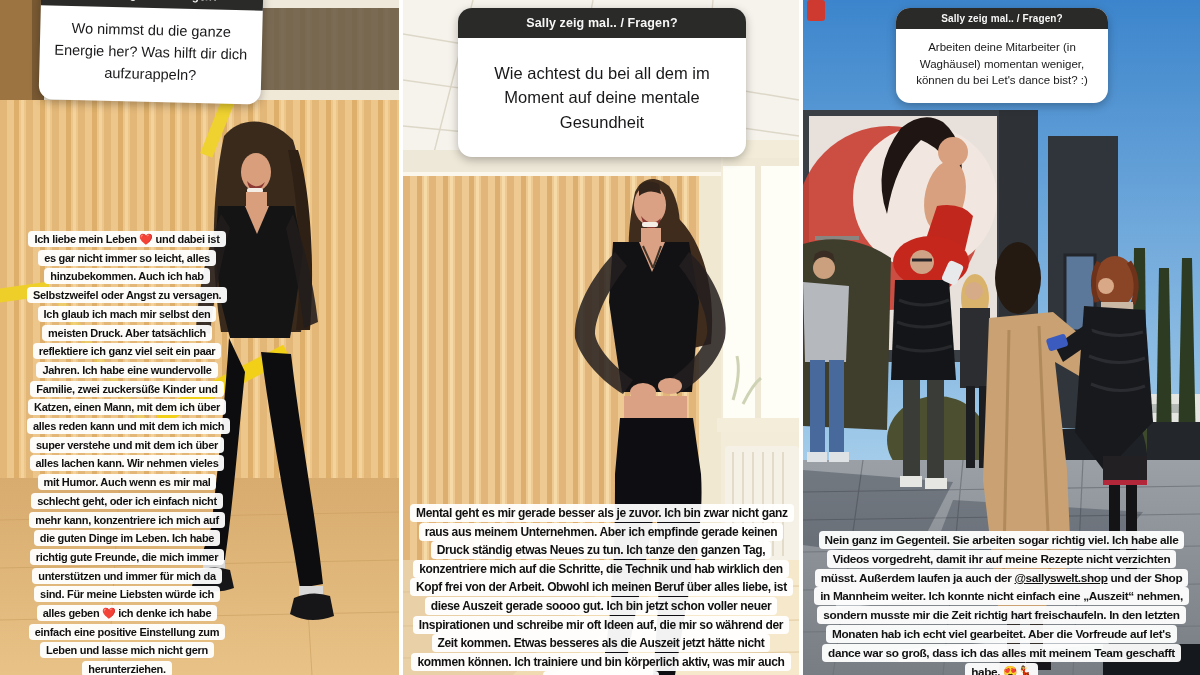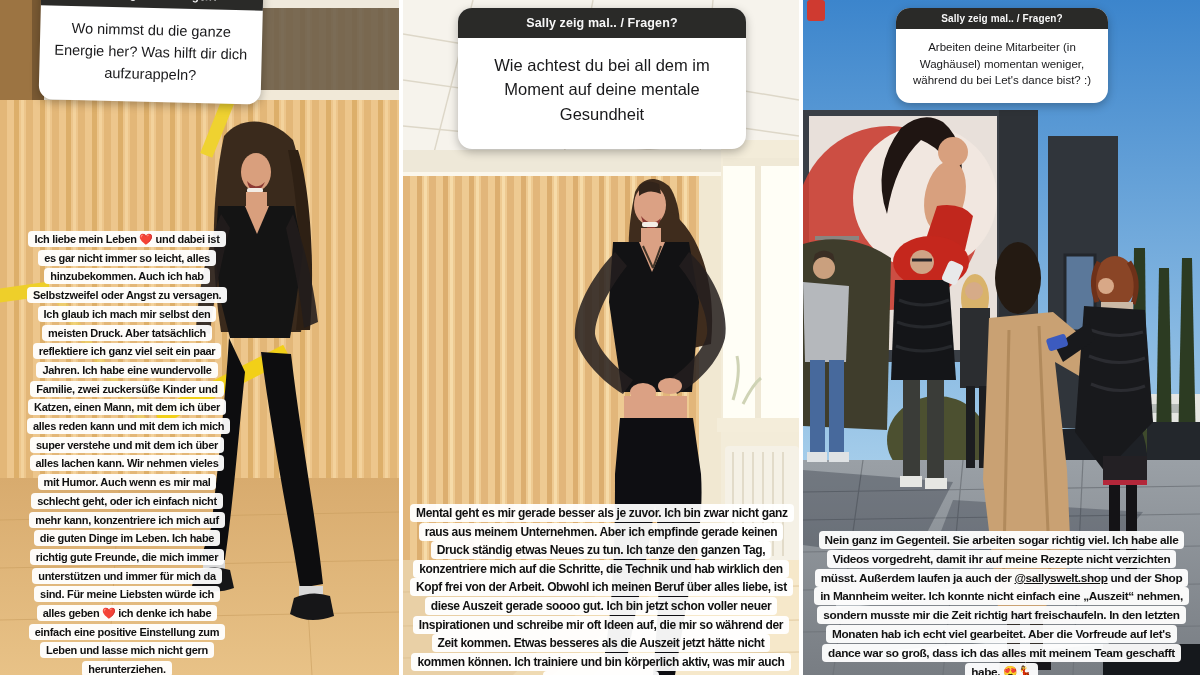--- a/index.html
+++ b/index.html
@@ -13,21 +13,21 @@
   .qcard{position:absolute;z-index:3;background:#fff;border-radius:14px;text-align:center;
     box-shadow:0 3px 10px rgba(0,0,0,.28);}
   .qhead{background:#2a2a28;color:#f7f7f7;font-weight:700;border-radius:14px 14px 0 0;
     letter-spacing:.1px;}
   .qbody{color:#19191b;font-weight:500;}
   .p1 .qcard{left:40px;top:-18px;width:222px;transform:rotate(1.4deg);}
   .p1 .qhead{font-size:11px;padding:7px 6px;}
   .p1 .qbody{font-size:14.5px;line-height:1.5;padding:12px 9px 17px;}
   .p2 .qcard{left:55px;top:8px;width:288px;}
   .p2 .qhead{font-size:12.5px;padding:8px 6px;}
-  .p2 .qbody{font-size:16.5px;line-height:1.48;padding:15px 14px 23px;}
+  .p2 .qbody{font-size:16.5px;line-height:1.48;padding:23px 14px 23px;}
   .p3 .qcard{left:93px;top:8px;width:212px;}
   .p3 .qhead{font-size:10px;padding:5px 4px;}
   .p3 .qbody{font-size:11.5px;line-height:1.45;padding:10px 8px 14px;}
 
   
   .ig-text{position:absolute;z-index:4;text-align:center;color:#111;}
   .pill{background:rgba(255,255,255,.95);border-radius:4px;padding:2px 6px;
     -webkit-box-decoration-break:clone;box-decoration-break:clone;font-weight:600;}
   .t1{left:27px;top:230px;width:200px;font-size:11px;line-height:18.7px;letter-spacing:-.3px;}
   .t2{left:7px;top:504px;width:382px;font-size:12px;line-height:18.6px;letter-spacing:-.35px;}
@@ -310,20 +310,20 @@
           <rect x="300" y="456" width="44" height="28" fill="#232024"></rect>
           <rect x="300" y="480" width="44" height="5" fill="#b3273a"></rect>
           <rect x="306" y="485" width="11" height="92" fill="#141316"></rect>
             <rect x="323" y="485" width="11" height="96" fill="#141316"></rect>
         </g>
       </g>
       <rect x="300" y="644" width="97" height="31" fill="#15181c"></rect>
     </svg>
     <div class="qcard">
       <div class="qhead">Sally zeig mal.. / Fragen?</div>
-      <div class="qbody">Arbeiten deine Mitarbeiter (in Waghäusel) momentan weniger, während du bei Let's dance bist? :)</div>
+      <div class="qbody">Arbeiten deine Mitarbeiter (in Waghäusel) momentan weniger, können du bei Let's dance bist? :)</div>
     </div>
     <div class="ig-text t3">
       <span class="pill"><span>Nein ganz im Gegenteil. Sie arbeiten sogar richtig viel. Ich habe alle Videos vorgedreht, damit ihr auf meine Rezepte nicht verzichten müsst. Außerdem laufen ja auch der </span><span class="link">@sallyswelt.shop</span><span> und der Shop in Mannheim weiter. Ich konnte nicht einfach eine „Auszeit“ nehmen, sondern musste mir die Zeit richtig hart freischaufeln. In den letzten Monaten hab ich echt viel gearbeitet. Aber die Vorfreude auf let's dance war so groß, dass ich das alles mit meinem Team geschafft habe. 😍💃</span></span>
     </div>
   </div>
 
 </div>
 
 </body></html>

